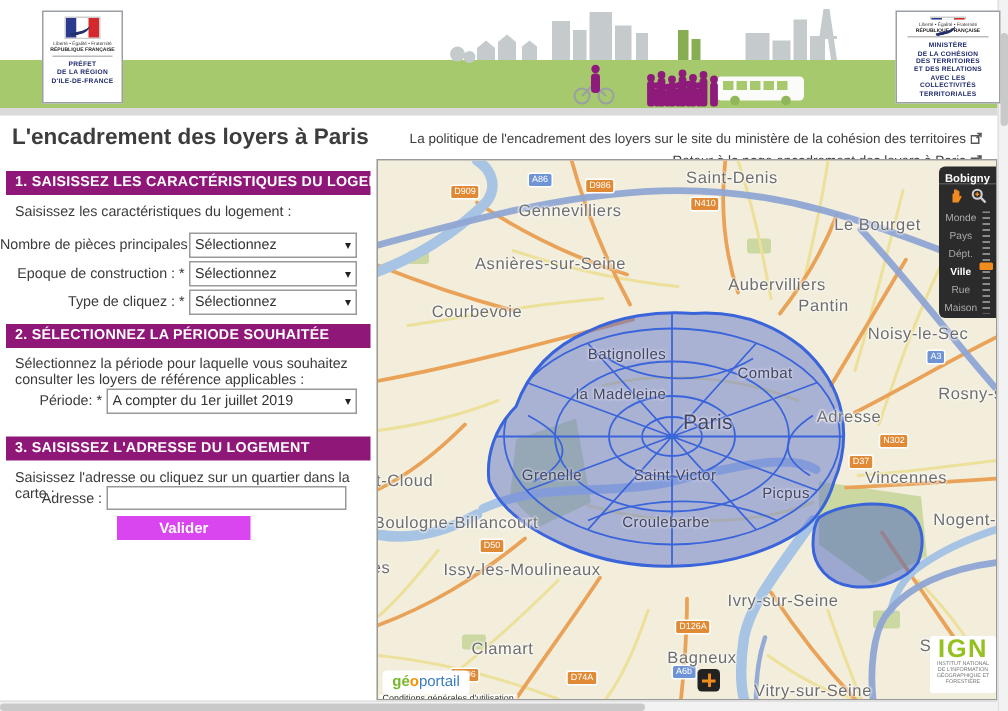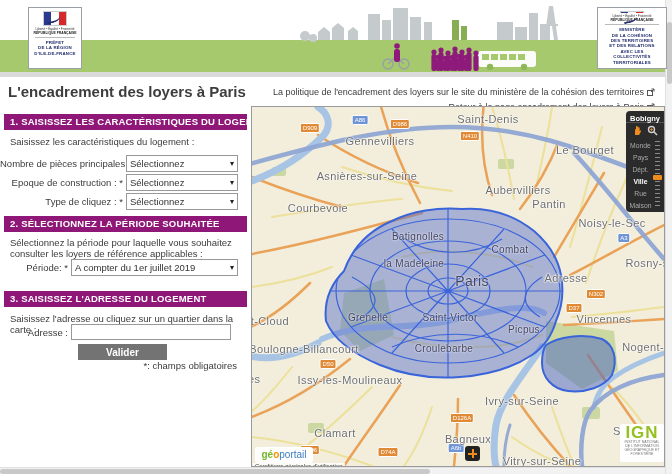--- a/index.html
+++ b/index.html
@@ -37,21 +37,21 @@
     color:#fff; font-size:9.5px; font-weight:bold; line-height:16px; padding-left:6px;
     letter-spacing:0.2px; white-space:nowrap; }
   .intro { position:absolute; left:10px; width:232px; font-size:9.5px; color:#3b3b3b; line-height:11px; }
   .frow { position:absolute; left:0; width:247px; display:flex; align-items:center; }
   .flabel { font-size:9.5px; color:#3b3b3b; text-align:right; margin-right:3px; white-space:nowrap; }
   .fake-select { height:17px; background:#fff; border:1px solid #999; display:flex;
     align-items:center; font-size:9.5px; color:#333; padding:0 3px; cursor:pointer; }
   .fake-select .val { flex:1; white-space:nowrap; overflow:hidden; }
   .fake-select .caret { font-size:8px; color:#222; margin-left:2px; }
   .text-input { height:16px; border:1px solid #999; width:160px; font-size:9.5px; padding:0 3px; }
-  .submit-btn { position:absolute; left:78px; top:344px; width:89px; height:16px; background:#737373;
+  .submit-btn { position:absolute; left:78px; top:344px; width:89px; height:16px; background:#d946ef;
     color:#fff; font-size:10px; font-weight:bold; border:none; cursor:pointer; line-height:15px; }
   .req-note { position:absolute; left:0; top:360px; width:237px; text-align:right;
     font-size:9.5px; color:#3b3b3b; }
 
   
   .map { position:absolute; left:251px; top:106px; width:414px; height:361px;
     border:1px solid #9a9a9a; overflow:hidden; background:#f2eedb; }
   .map svg.base { position:absolute; left:0; top:0; }
   .town-label { position:absolute; transform:translate(-50%,0); font-size:11px; color:#6e6e6e;
     letter-spacing:0.4px; white-space:nowrap;
@@ -289,21 +289,20 @@
     </div>
   </div>
 
   <div class="sec-bar" style="top:291px">3. SAISISSEZ L'ADRESSE DU LOGEMENT</div>
   <div class="intro" style="top:313px">Saisissez l'adresse ou cliquez sur un quartier dans la carte :</div>
   <div class="frow" style="top:324px">
     <div class="flabel" style="width:68px">Adresse :</div>
     <input class="text-input" type="text" value="" style="">
   </div>
   <button class="submit-btn">Valider</button>
-  <div class="req-note">*: champs obligatoires</div>
 
   <div class="map">
     <svg class="base" width="412" height="359" viewBox="0 0 412 359">
       <rect width="412" height="359" fill="#f2eedb"></rect>
 
       <g fill="#ccd8a2">
         <polygon points="92,186 132,172 142,228 108,244 88,224"></polygon>
         <polygon points="294,214 362,224 366,264 330,282 294,256"></polygon>
         <rect x="246" y="52" width="16" height="10" rx="2"></rect>
         <rect x="330" y="300" width="18" height="12" rx="2"></rect>
@@ -408,21 +407,21 @@
         <div class="town-label" style="left: 66px; top: 95px;">Courbevoie</div>
         <div class="town-label" style="left: 297px; top: 91px;">Pantin</div>
         <div class="town-label" style="left: 360px; top: 110px;">Noisy-le-Sec</div>
         <div class="town-label" style="left: 418px; top: 150px;">Rosny-sous-Bois</div>
         <div class="town-label" style="left: 314px; top: 165px;">Adresse</div>
         <div class="town-label" style="left: 352px; top: 206px;">Vincennes</div>
         <div class="town-label" style="left: 418px; top: 234px;">Nogent-sur-Marne</div>
         <div class="town-label" style="left: 6px; top: 208px;">Saint-Cloud</div>
         <div class="town-label" style="left: 52px; top: 236px;">Boulogne-Billancourt</div>
         <div class="town-label" style="left: -10px; top: 266px;">Sèvres</div>
-        <div class="town-label" style="left: 84px; top: 267px; padding-left: 28px;">Issy-les-Moulineaux</div>
+        <div class="town-label" style="left: 96px; top: 267px;">Issy-les-Moulineaux</div>
         <div class="town-label" style="left: 83px; top: 320px;">Clamart</div>
         <div class="town-label" style="left: 216px; top: 326px;">Bagneux</div>
         <div class="town-label" style="left: 270px; top: 288px;">Ivry-sur-Seine</div>
         <div class="town-label" style="left: 290px; top: 348px;">Vitry-sur-Seine</div>
         <div class="town-label" style="left: 390px; top: 318px;">Saint-Maur</div>
       </div>
     <div>
         <div class="district-label" style="left: 166px; top: 124px;">Batignolles</div>
         <div class="district-label" style="left: 258px; top: 137px;">Combat</div>
         <div class="district-label" style="left: 162px; top: 151px;">la Madeleine</div>

